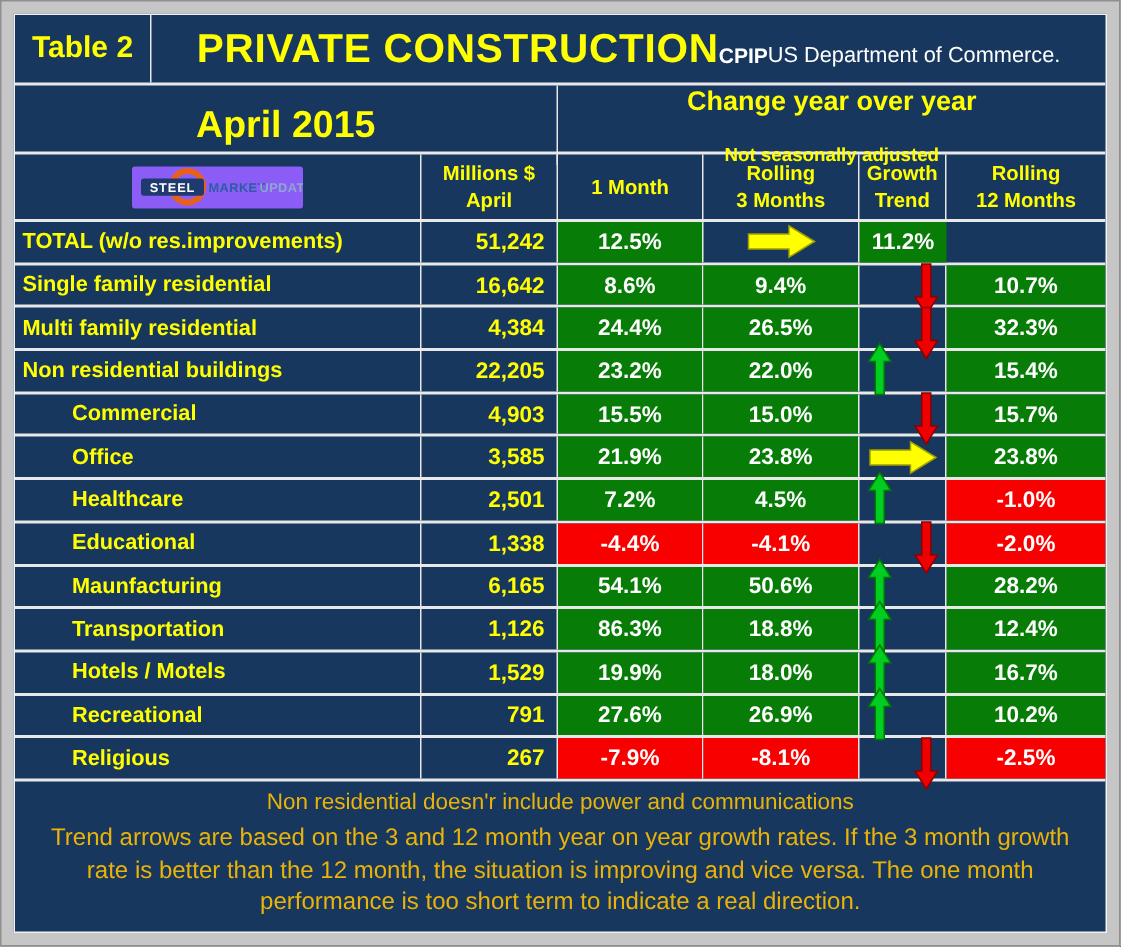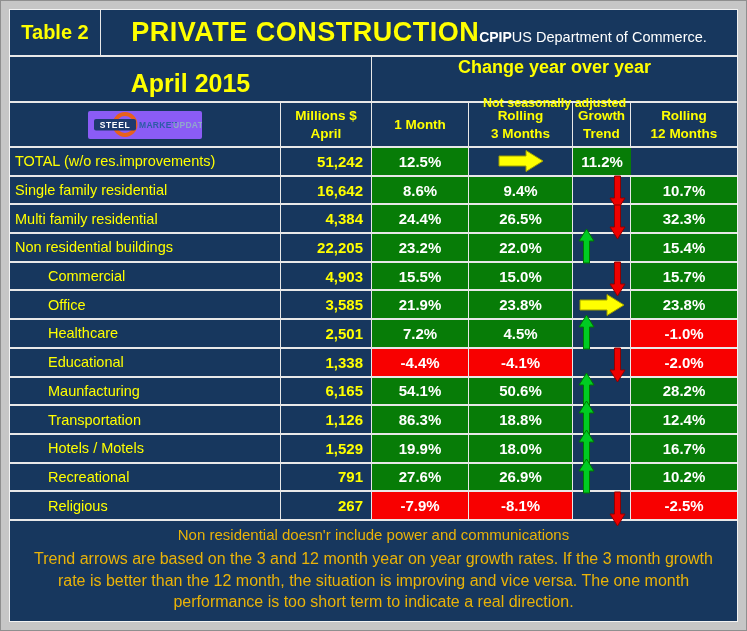--- a/index.html
+++ b/index.html
@@ -39,21 +39,21 @@
   .change-note { color: #FFFF00; font-weight: bold; font-size: 12.5px; margin-top: 18px; }
 
   
   .colheader-row { height: 45px; border-bottom: 2px solid #E8E8E8; }
   .colheader-row .cell { flex-direction: column; justify-content: center; color: #FFFF00; font-weight: bold; font-size: 13.5px; line-height: 1.3; text-align: center; }
   .logo-box { background: #8b5cf6; border-radius: 2px; width: 114px; height: 28px; display: flex; align-items: center; justify-content: flex-end; }
 
   
   .data-row { height: 28.7px; border-bottom: 2px solid #E8E8E8; }
   .data-row:last-child { border-bottom: 2px solid #E8E8E8; }
-  .label-cell { color: #FFFF00; font-weight: normal; font-size: 14.5px; padding-left: 5px; white-space: nowrap; }
+  .label-cell { color: #FFFF00; font-weight: bold; font-size: 14.5px; padding-left: 5px; white-space: nowrap; }
   .label-cell.indent { padding-left: 38px; }
   .mil-cell { color: #FFFF00; font-weight: bold; font-size: 15px; justify-content: flex-end; padding-right: 8px; }
   .pct { background: #077C07; color: #FFFFFF; font-weight: bold; font-size: 15px; justify-content: center; }
   .pct.neg { background: #F80000; }
   .trend-cell { position: relative; overflow: visible; justify-content: center; }
   .arrow { position: absolute; z-index: 5; }
   .arrow-up   { left: 5px;  top: 46%; transform: translateY(-50%); }
   .arrow-down { right: 4px; top: 62%; transform: translateY(-50%); }
   .arrow-flat { left: 50%;  top: 50%; transform: translate(-50%,-50%); }
 

